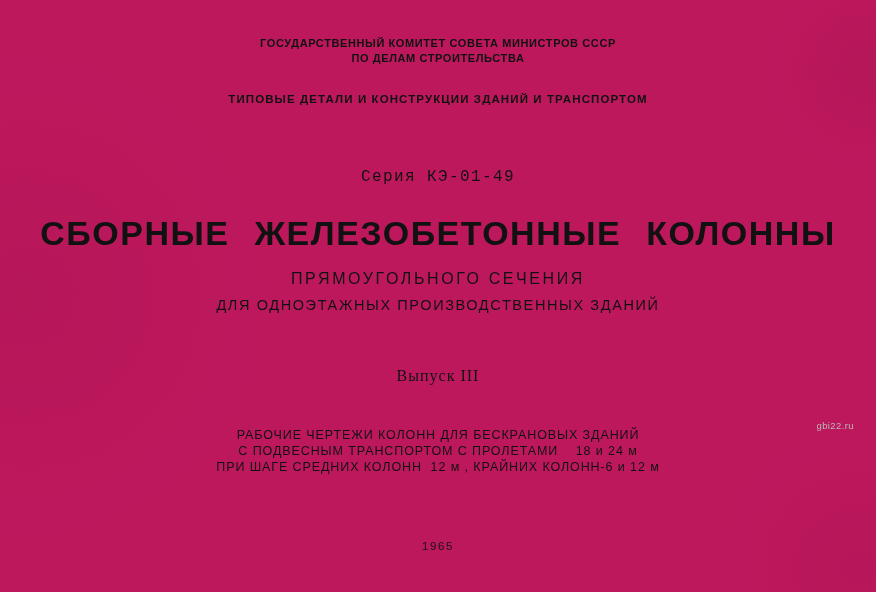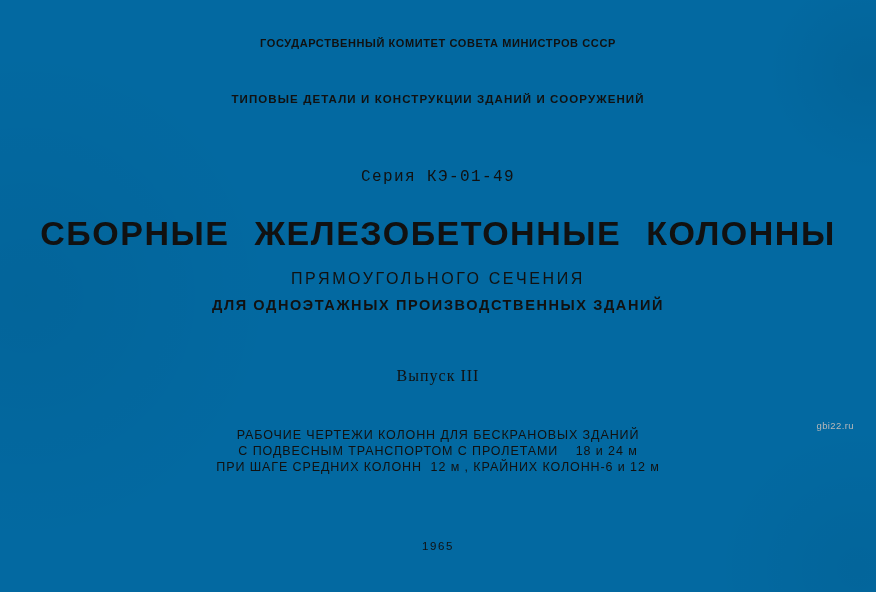--- a/index.html
+++ b/index.html
@@ -12,21 +12,21 @@
     height: 592px;
     overflow: hidden;
     font-family: "Liberation Serif", serif;
     color: #1a1a1a;
   }
 
   .page {
     position: relative;
     width: 876px;
     height: 592px;
-    background: #0369a1;
+    background: #be185d;
   }
 
   
   .page::before {
     content: "";
     position: absolute;
     inset: 0;
     background:
       radial-gradient(circle at 3% 50%, rgba(0,0,0,0.045), rgba(0,0,0,0) 28%),
       radial-gradient(circle at 99% 12%, rgba(0,0,0,0.05), rgba(0,0,0,0) 10%),
@@ -101,21 +101,21 @@
     font-weight: 400;
   }
 
   .sub2 {
     position: absolute;
     top: 297px;
     width: 100%;
     font-size: 14.5px;
     letter-spacing: 1.6px;
     font-family: "Liberation Sans", sans-serif;
-    font-weight: 700;
+    font-weight: 400;
   }
 
   .issue {
     position: absolute;
     top: 367px;
     width: 100%;
     font-size: 16px;
     letter-spacing: 1px;
     font-family: "Liberation Serif", serif;
   }
@@ -154,24 +154,25 @@
 </style>
 </head>
 <body>
 
 <div class="page">
 
   <div class="content">
 
     <div class="agency">
       <span class="line">ГОСУДАРСТВЕННЫЙ КОМИТЕТ СОВЕТА МИНИСТРОВ СССР</span>
+      <span class="line">ПО ДЕЛАМ СТРОИТЕЛЬСТВА</span>
     </div>
 
     <div class="subject">
-      <span class="line">ТИПОВЫЕ ДЕТАЛИ И КОНСТРУКЦИИ ЗДАНИЙ И СООРУЖЕНИЙ</span>
+      <span class="line">ТИПОВЫЕ ДЕТАЛИ И КОНСТРУКЦИИ ЗДАНИЙ И ТРАНСПОРТОМ</span>
     </div>
 
     <div class="series">
       <span class="line">Серия КЭ-01-49</span>
     </div>
 
     <div class="main-title">
       <span class="line">СБОРНЫЕ ЖЕЛЕЗОБЕТОННЫЕ КОЛОННЫ</span>
     </div>
 

